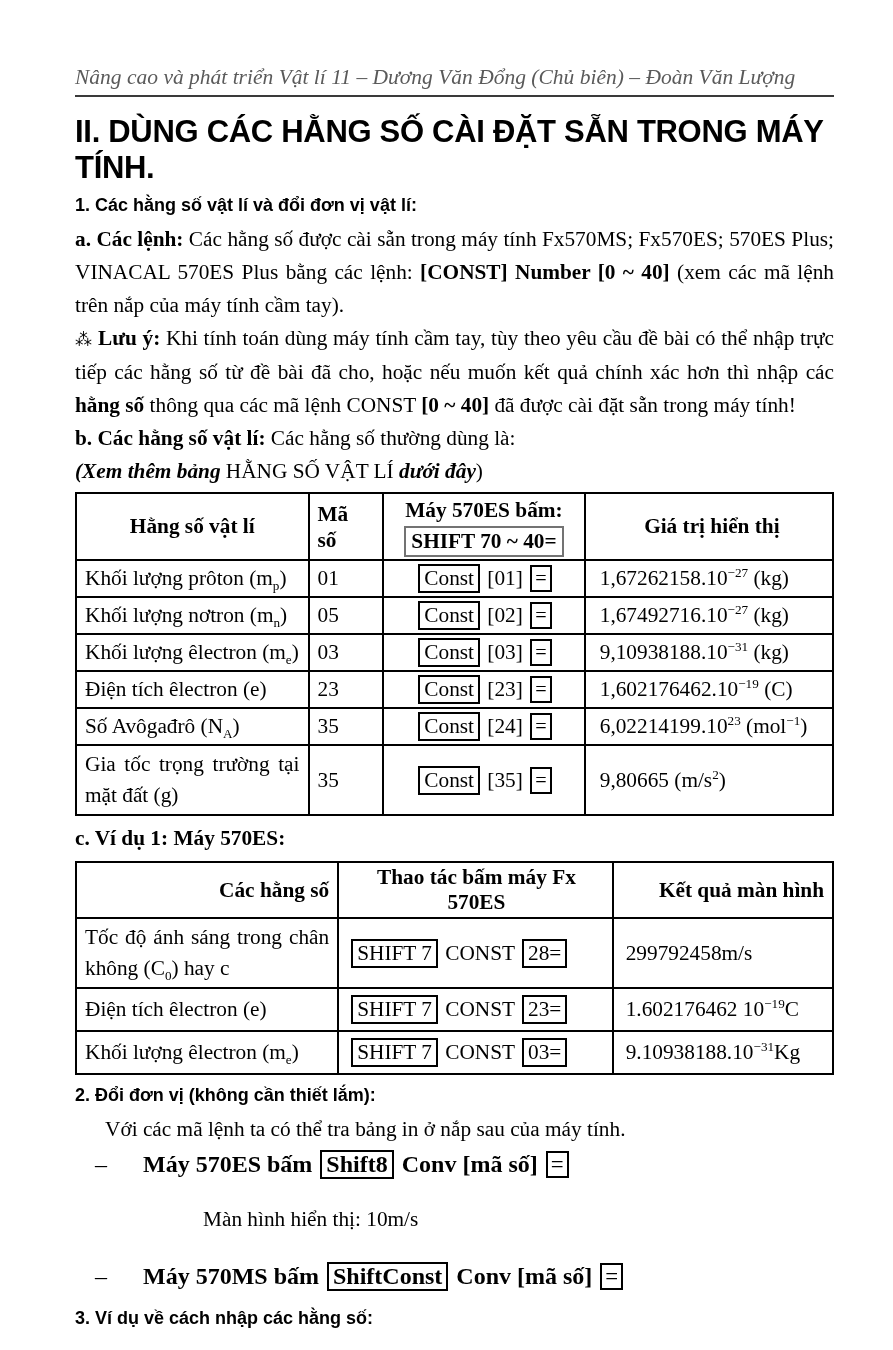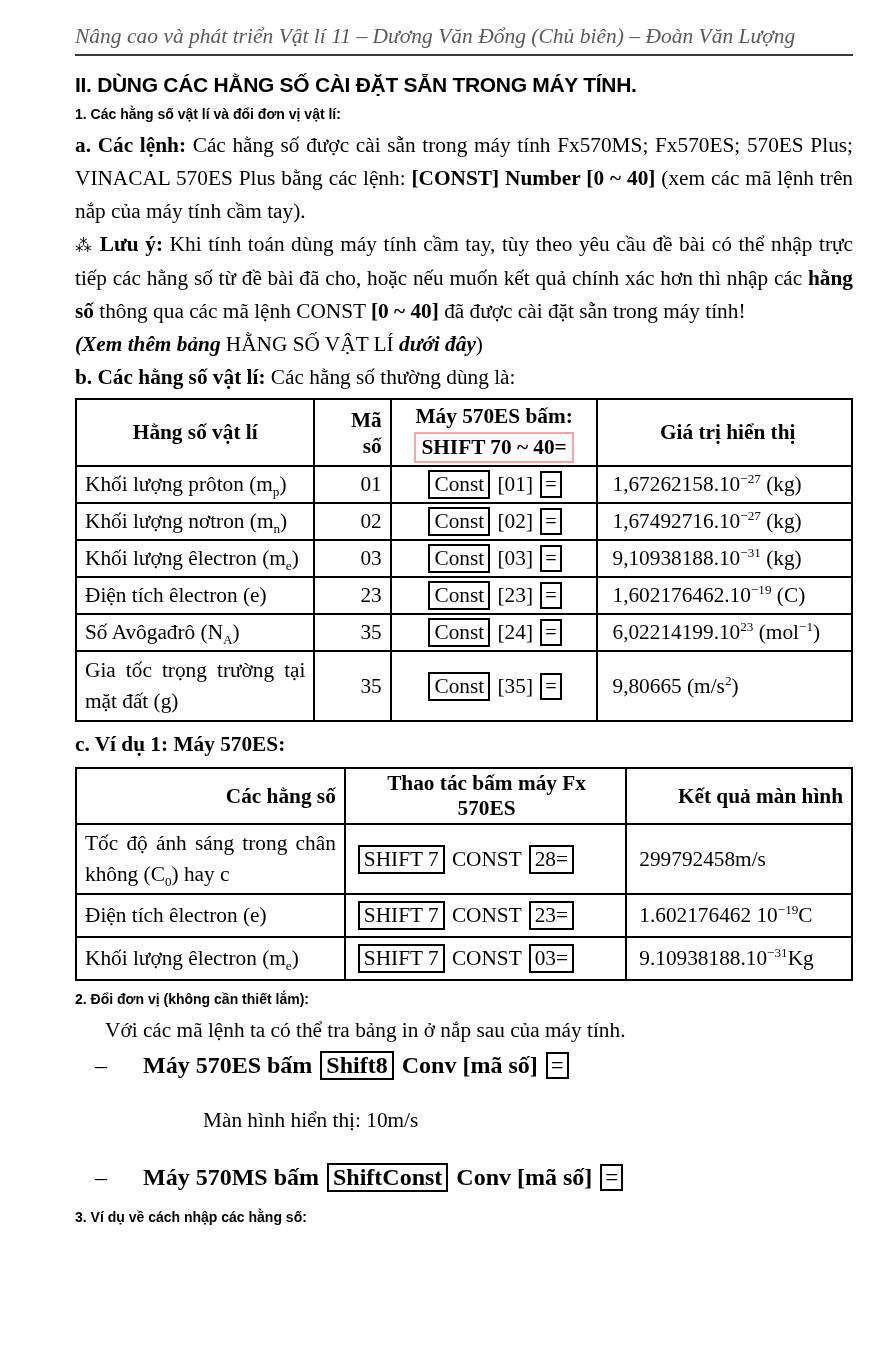--- a/index.html
+++ b/index.html
@@ -1,49 +1,49 @@
 <!DOCTYPE html>
 <html><head>
 <meta charset="utf-8">
 <style>
   html,body{margin:0;padding:0;}
   body{width:893px;height:1350px;background:#ffffff;color:#000;
        font-family:"Liberation Serif", serif; overflow:hidden;}
-  .page{padding:24px 40px 0 75px; box-sizing:border-box;}
+  .page{padding:24px 59px 0 75px; box-sizing:border-box;margin-top:41px;}
 
   .running-head{font-style:italic;color:#5a5a5a;font-size:21.5px;white-space:nowrap;
        border-bottom:2px solid #3a3a3a;padding:0 0 5px 0;}
 
-  .main-title{font-family:"Liberation Sans", sans-serif;font-weight:700;font-size:21px;
+  .main-title{font-family:"Liberation Sans", sans-serif;font-weight:700;font-size:31px;
        letter-spacing:-0.3px;margin:17px 0 9px 0;}
-  .sec-head{font-family:"Liberation Sans", sans-serif;font-weight:700;font-size:14px;margin:4px 0 7px 0;}
+  .sec-head{font-family:"Liberation Sans", sans-serif;font-weight:700;font-size:18px;margin:4px 0 7px 0;}
 
   .body-p{font-size:21.3px;line-height:33px;text-align:justify;margin:0;}
   .body-p b{font-weight:700;}
 
   sup{font-size:0.62em;line-height:0;}
   sub{font-size:0.62em;line-height:0;}
 
   .note-icon{font-family:"DejaVu Sans", sans-serif;font-size:17px;}
 
   table{width:100%;border-collapse:collapse;font-size:21.3px;margin:4px 0 6px 0;table-layout:fixed;}
   td,th{border:2px solid #000;padding:2px 8px;vertical-align:middle;}
   th{font-weight:700;text-align:center;}
   .t1-c1{width:31.5%;text-align:left;}
-  .t1-c2{width:8.5%;text-align:right;}
+  .t1-c2{width:8.5%;text-align:left;}
   .t1-c3{width:27%;text-align:center;}
   .t1-c4{width:33%;text-align:left;padding-left:14px;}
   .t2-c1{width:35%;text-align:left;}
   .t2-c2{width:36.5%;text-align:left;padding-left:10px;}
   .t2-c3{width:28.5%;text-align:left;padding-left:12px;}
   td.name-cell{text-align:justify;line-height:31px;padding-top:3px;padding-bottom:3px;}
 
   .key-box{display:inline-block;border:2px solid #000;padding:0 4px;line-height:25px;margin:1px 2px;}
   .eq-box{display:inline-block;border:2px solid #000;padding:0 3px;line-height:23px;margin:1px 0 1px 2px;font-size:0.95em;}
-  .hdr-keybox{display:inline-block;border:2px solid #fca5a5;padding:0 5px;line-height:27px;margin-top:2px;font-weight:700;}
+  .hdr-keybox{display:inline-block;border:2px solid #737373;padding:0 5px;line-height:27px;margin-top:2px;font-weight:700;}
   .hdr-stack span{display:block;line-height:26px;}
 
   .indent1{margin-left:30px;}
   .dash-line{font-size:24px;line-height:36px;margin:0 0 0 20px;}
   .dash{display:inline-block;width:48px;}
   .display-line{margin-left:128px;line-height:33px;font-size:21.3px;}
 
   .vd-p{font-size:21.3px;line-height:34px;text-align:justify;margin:2px 0 0 0;}
 </style>
 </head>
@@ -54,41 +54,41 @@
   <div class="running-head">Nâng cao và phát triển Vật lí 11 – Dương Văn Đổng (Chủ biên)  –  Đoàn Văn Lượng</div>
 
   <div class="main-title">II. DÙNG CÁC HẰNG SỐ CÀI ĐẶT SẴN TRONG MÁY TÍNH.</div>
 
   <div class="sec-head">1. Các hằng số vật lí và đổi đơn vị vật lí:</div>
 
   <p class="body-p"><b>a. Các lệnh:</b><span> Các hằng số được cài sẵn trong máy tính Fx570MS; Fx570ES; 570ES Plus; VINACAL 570ES Plus bằng các lệnh: </span><b>[CONST] Number [0 ~ 40]</b><span> (xem các mã lệnh trên nắp của máy tính cầm tay).</span></p>
 
   <p class="body-p"><span class="note-icon">⁂</span><b> Lưu ý: </b><span>Khi tính toán dùng máy tính cầm tay, tùy theo yêu cầu đề bài có thể nhập trực tiếp các hằng số từ đề bài đã cho, hoặc nếu muốn kết quả chính xác hơn thì nhập các </span><b>hằng số</b><span> thông qua các mã lệnh CONST </span><b>[0 ~ 40]</b><span> đã được cài đặt sẵn trong máy tính!</span></p>
 
+  <p class="body-p"><b>b. Các hằng số vật lí:</b><span> Các hằng số thường dùng là:</span></p>
+
   <p class="body-p"><b><i>(Xem thêm bảng </i></b><span>HẰNG SỐ VẬT LÍ </span><b><i>dưới đây</i></b><span>)</span></p>
-
-  <p class="body-p"><b>b. Các hằng số vật lí:</b><span> Các hằng số thường dùng là:</span></p>
 
   <table>
     <tbody>
         <tr>
       <th class="t1-c1" style="text-align:center">Hằng số vật lí</th>
       <th class="t1-c2"><span class="hdr-stack"><span>Mã</span><span>số</span></span></th>
       <th class="t1-c3"><span style="display:block;line-height:28px;">Máy 570ES bấm:</span><span class="hdr-keybox">SHIFT 70 ~ 40=</span></th>
       <th class="t1-c4" style="text-align:center">Giá trị hiển thị</th>
     </tr>
     <tr>
       <td class="t1-c1"><span>Khối lượng prôton (m</span><sub>p</sub><span>)</span></td>
       <td class="t1-c2">01</td>
       <td class="t1-c3"><span class="key-box">Const</span> <span>[01]</span> <span class="eq-box">=</span></td>
       <td class="t1-c4"><span>1,67262158.10</span><sup>−27</sup><span> (kg)</span><sup></sup><span></span></td>
     </tr>
     <tr>
       <td class="t1-c1"><span>Khối lượng nơtron (m</span><sub>n</sub><span>)</span></td>
-      <td class="t1-c2">02</td>
+      <td class="t1-c2">05</td>
       <td class="t1-c3"><span class="key-box">Const</span> <span>[02]</span> <span class="eq-box">=</span></td>
       <td class="t1-c4"><span>1,67492716.10</span><sup>−27</sup><span> (kg)</span><sup></sup><span></span></td>
     </tr>
     <tr>
       <td class="t1-c1"><span>Khối lượng êlectron (m</span><sub>e</sub><span>)</span></td>
       <td class="t1-c2">03</td>
       <td class="t1-c3"><span class="key-box">Const</span> <span>[03]</span> <span class="eq-box">=</span></td>
       <td class="t1-c4"><span>9,10938188.10</span><sup>−31</sup><span> (kg)</span><sup></sup><span></span></td>
     </tr>
     <tr>

